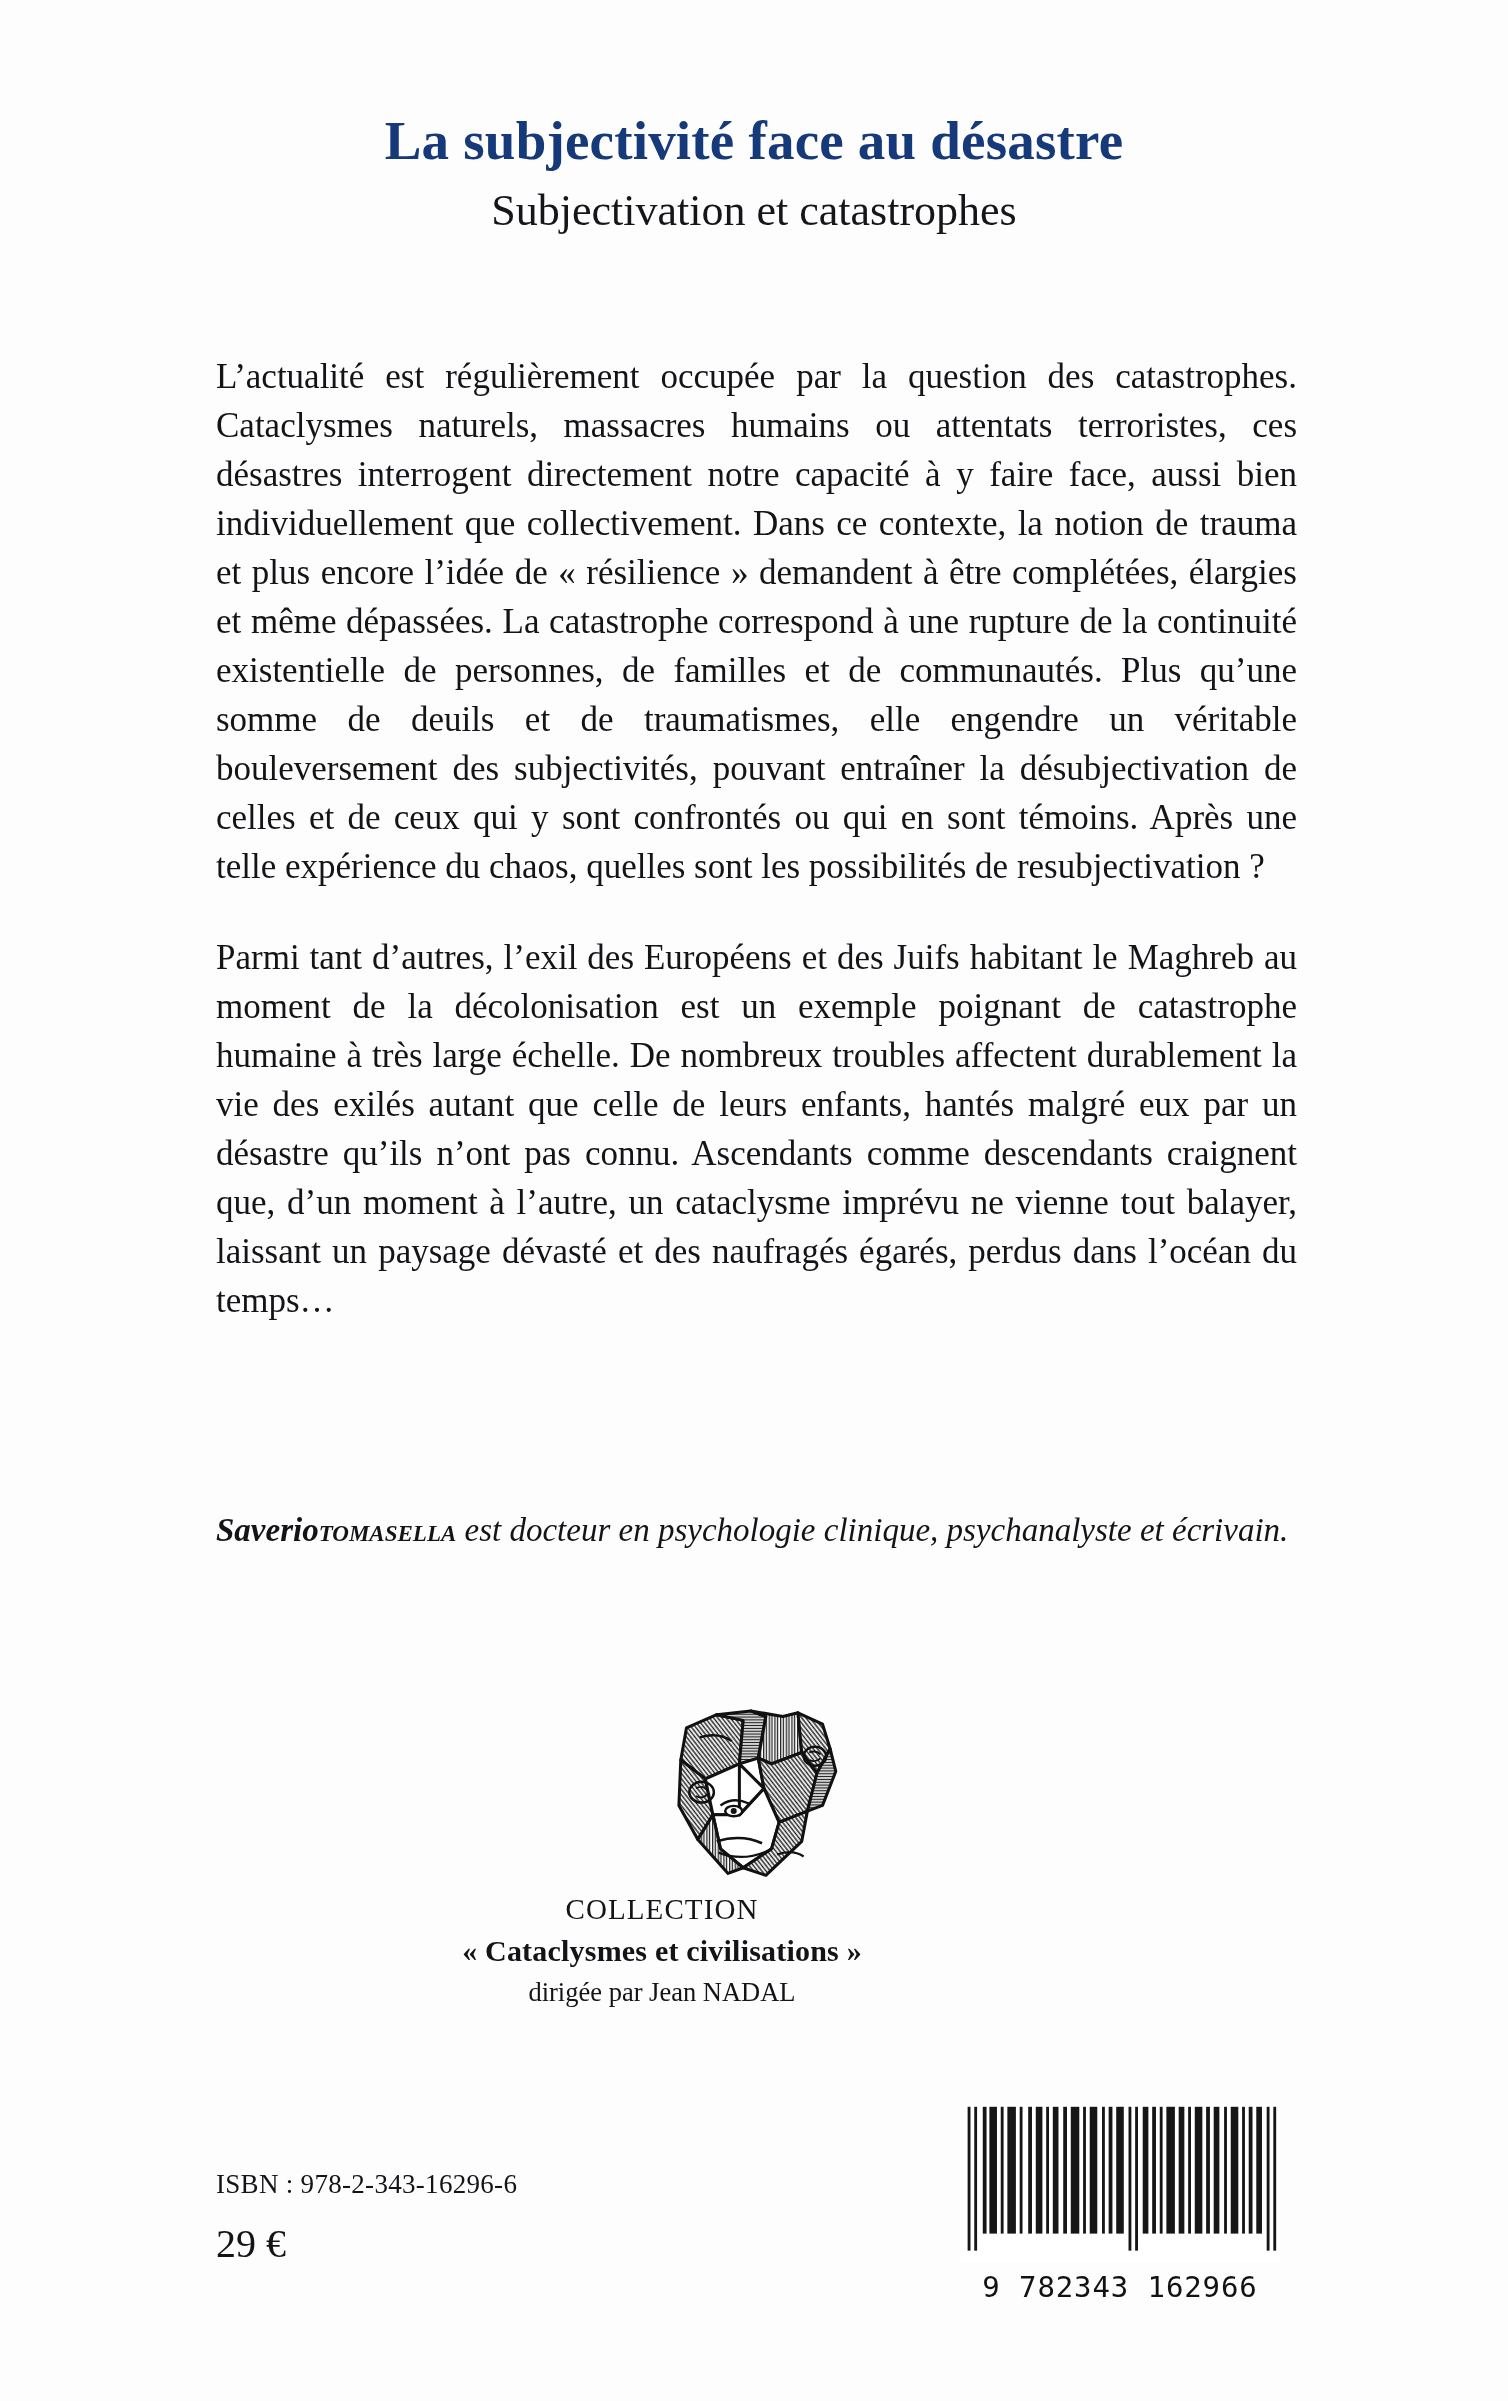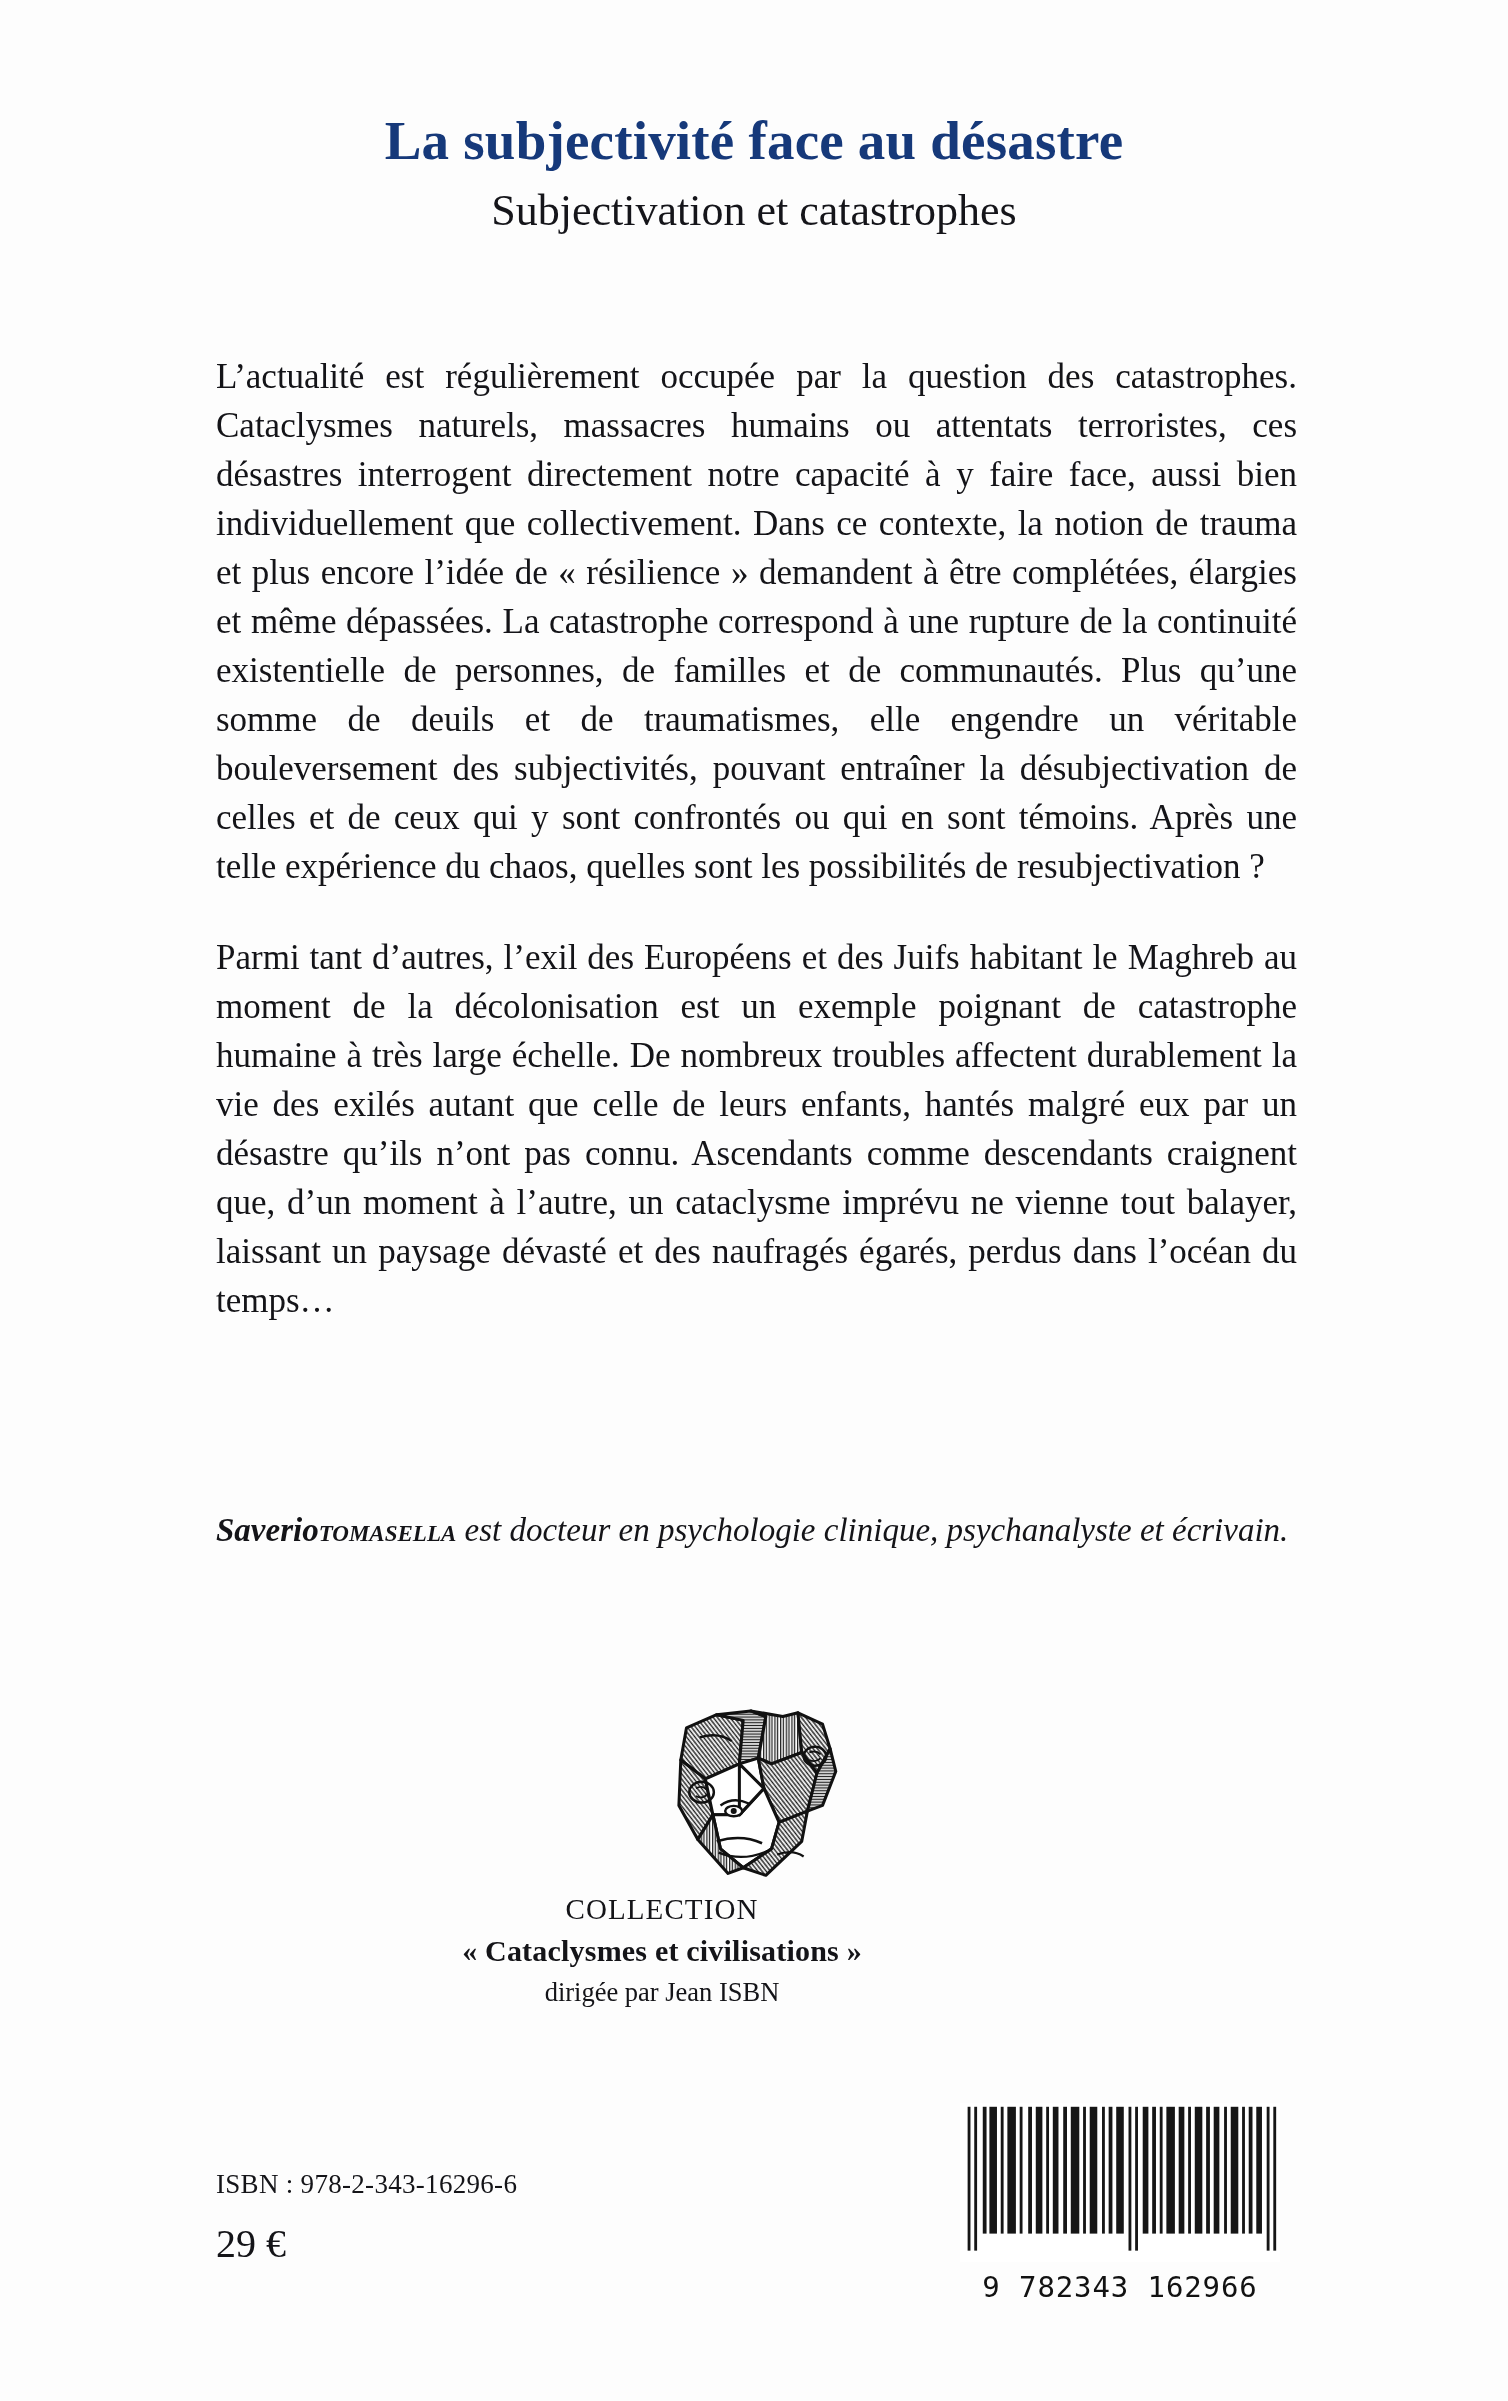--- a/index.html
+++ b/index.html
@@ -224,21 +224,21 @@
         <path d="M158 84 q7 -3 12 2 M158 92 q7 3 12 -2" fill="none" stroke-width="2"></path>
         <path d="M42 68 q20 -6 34 4" fill="none" stroke-width="2.4"></path>
         <path d="M124 192 q16 -6 28 2" fill="none" stroke-width="2.4"></path>
       </g>
     </svg>
   </div>
 
   <div class="collection">
     <div class="collection-label">COLLECTION</div>
     <div class="collection-name">« Cataclysmes et civilisations »</div>
-    <div class="collection-director">dirigée par Jean ISBN</div>
+    <div class="collection-director">dirigée par Jean NADAL</div>
   </div>
 
   <div class="footer-left">
     <div class="isbn">ISBN : 978-2-343-16296-6</div>
     <div class="price">29 €</div>
   </div>
 
   <div class="barcode-wrap">
     <svg class="barcode-svg" width="320" height="159" viewBox="0 0 338 168">
       <rect x="0" y="0" width="338" height="168" fill="#ffffff"></rect>

